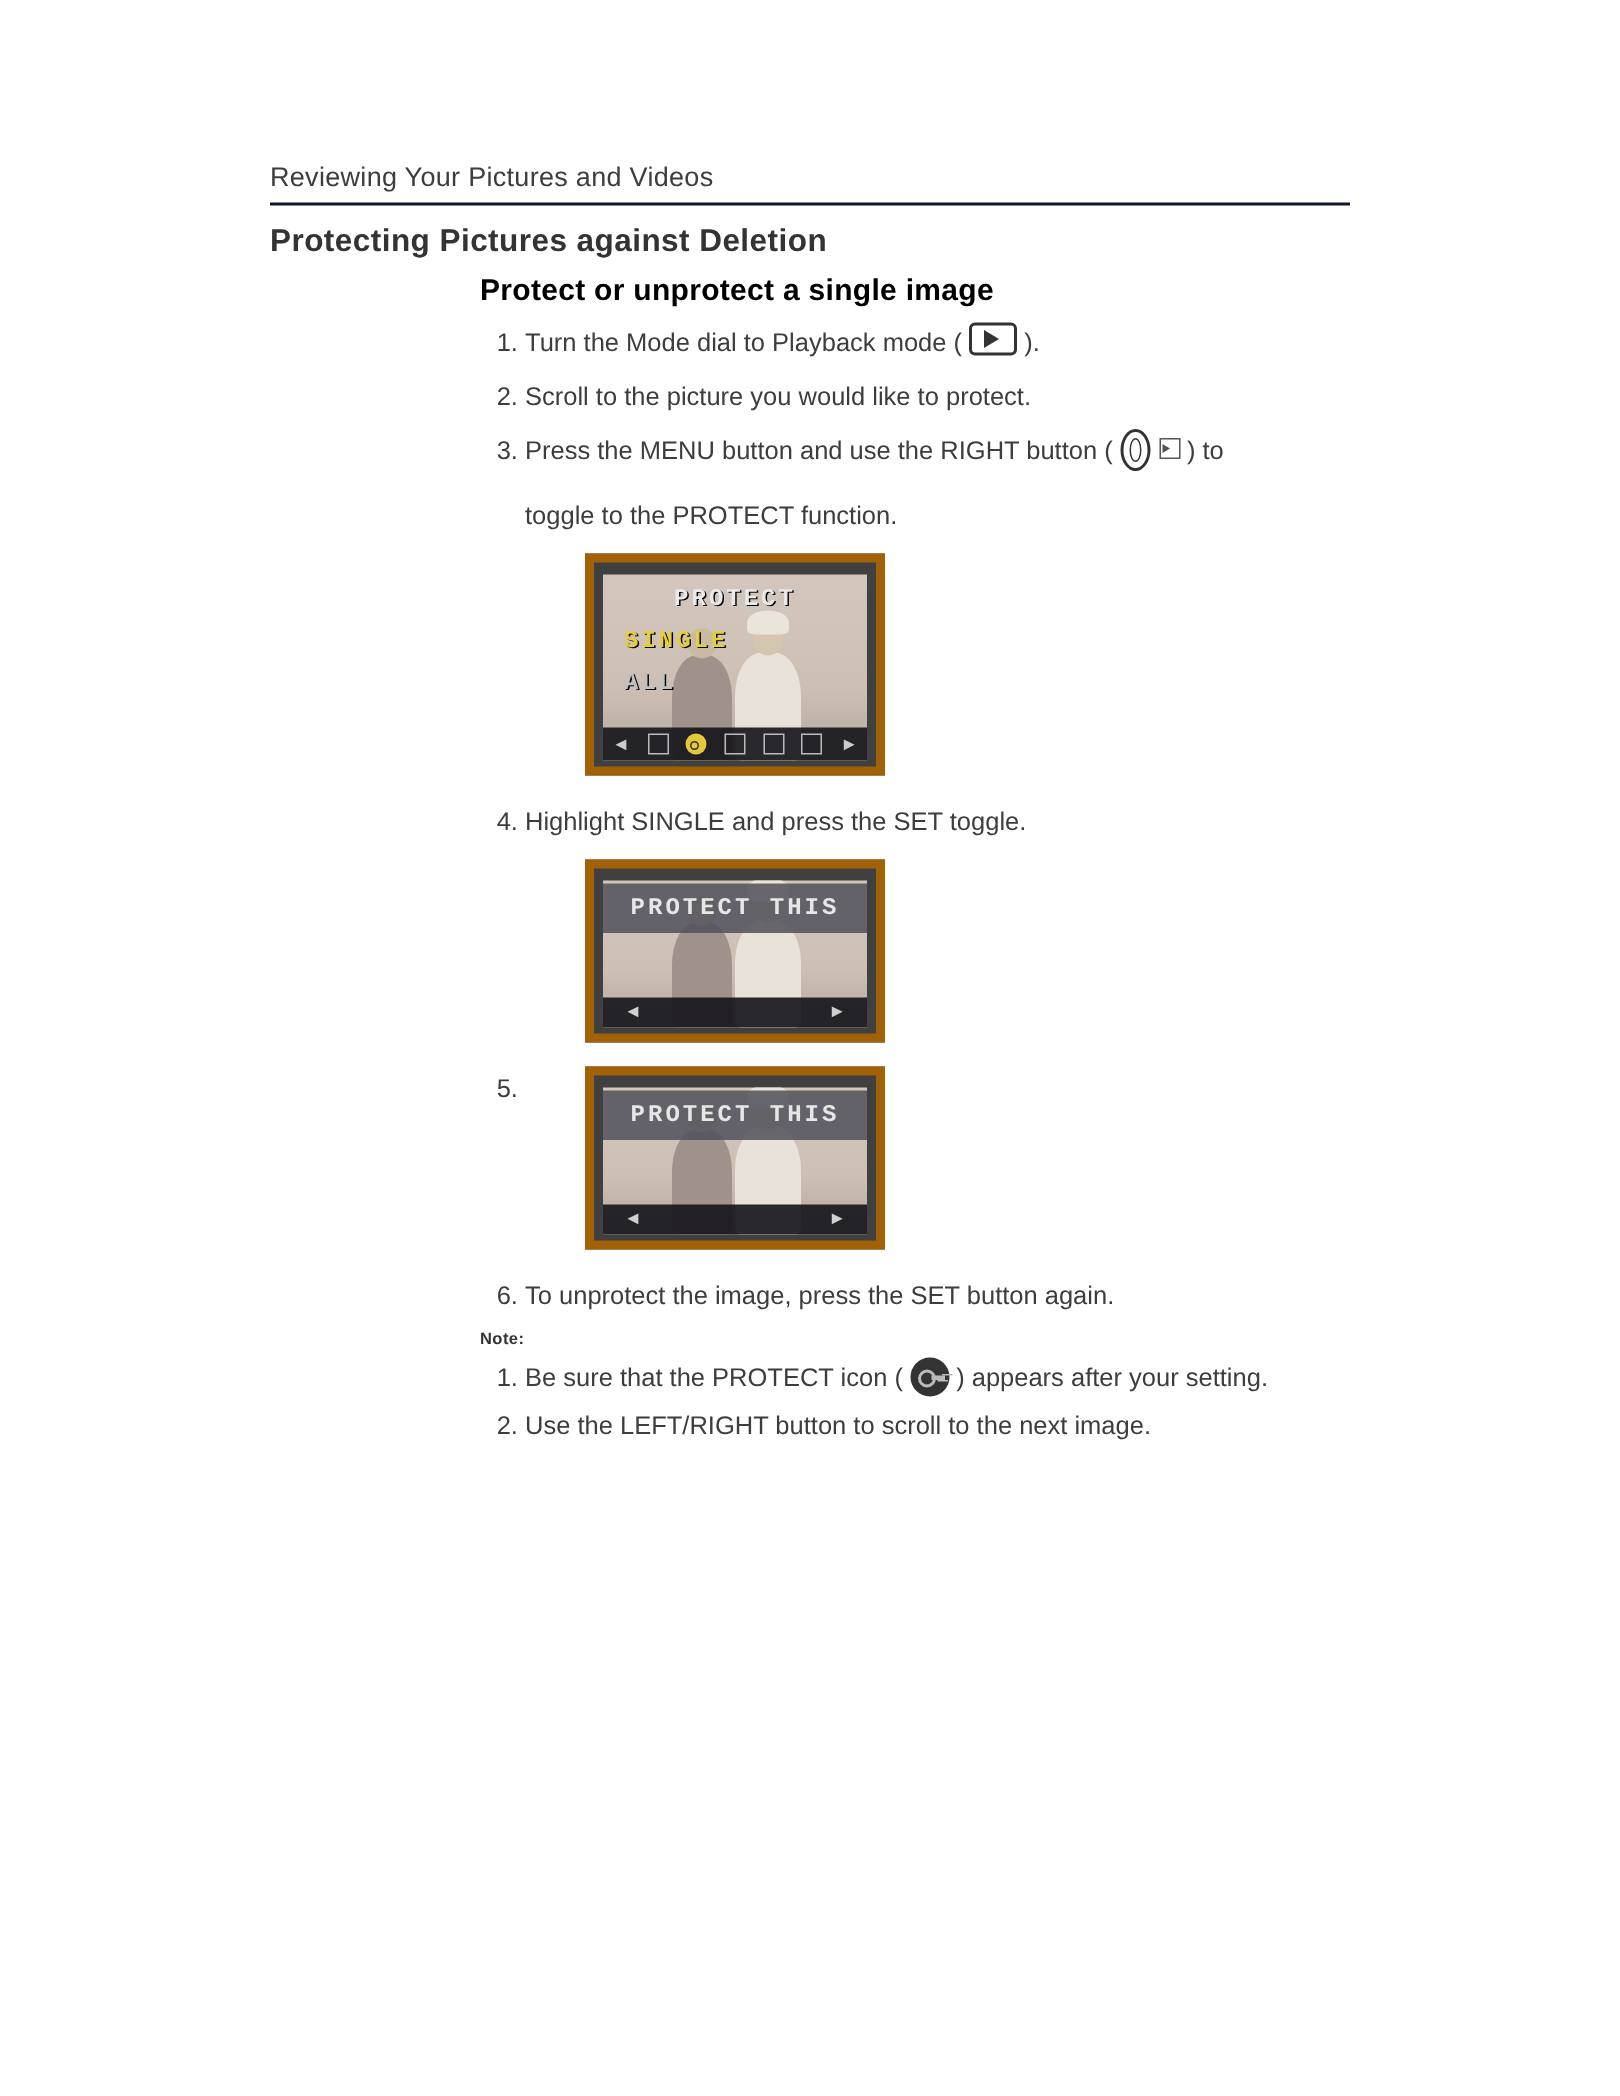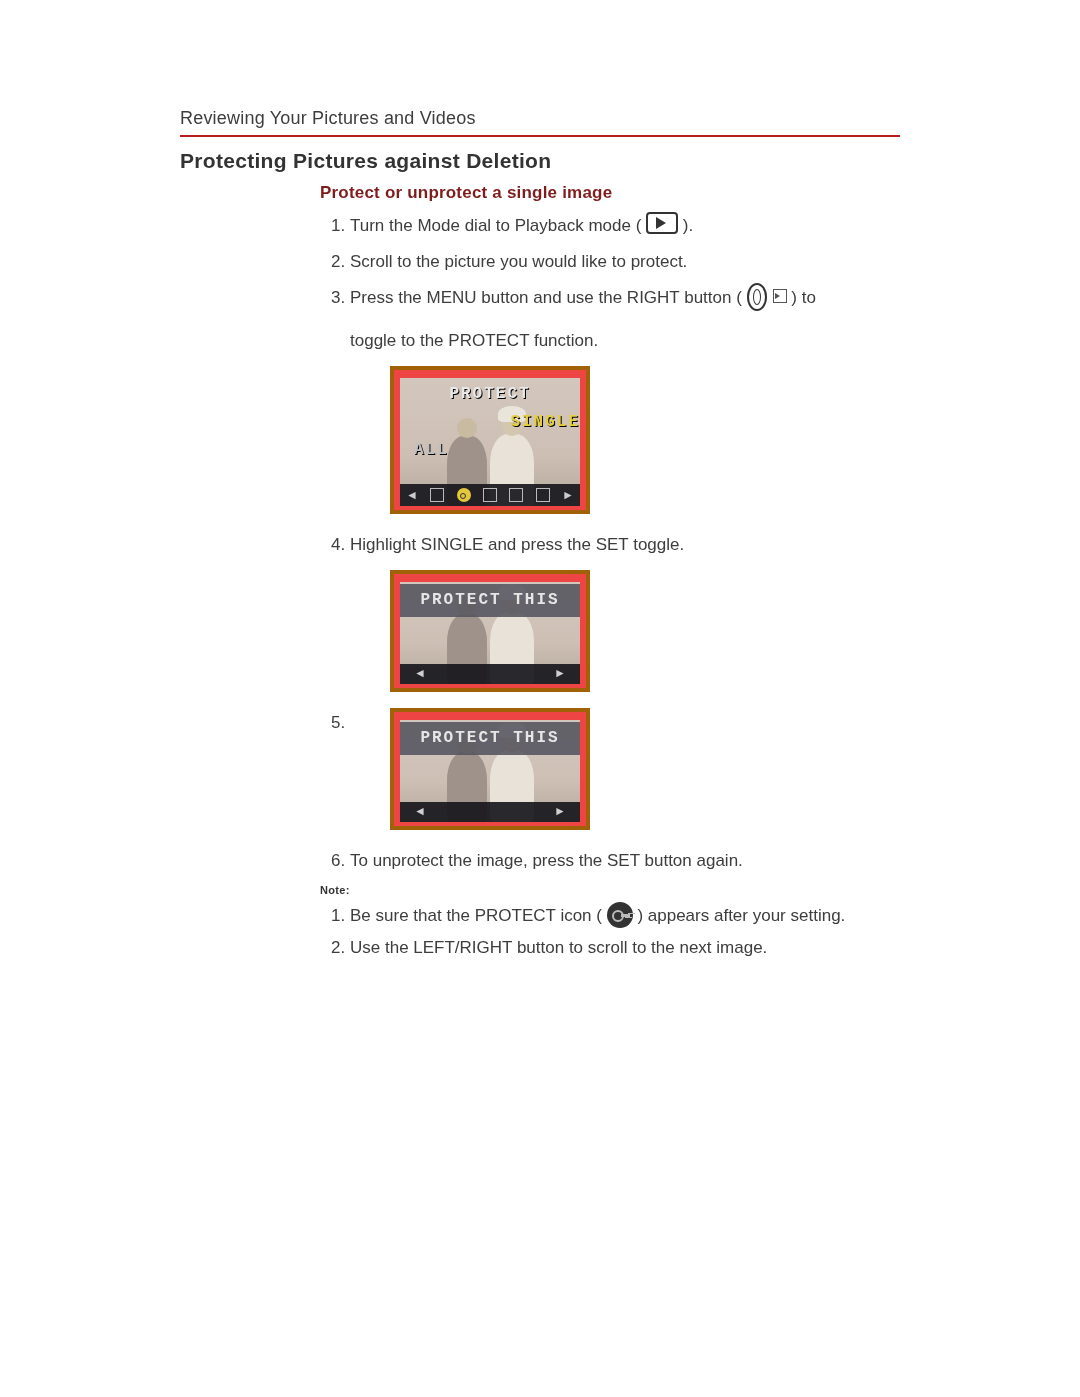--- a/index.html
+++ b/index.html
@@ -11,35 +11,35 @@
     position:relative;
     font-family:Arial,Helvetica,sans-serif;
     color:#3d3d3d;
     box-sizing:border-box;
     padding:108px 180px 0 180px;
   }
   .running-head{
     font-size:18px;
     letter-spacing:.2px;
     padding-bottom:6px;
-    border-bottom:2px solid #b91c1c;
+    border-bottom:2px solid #0f172a;
     margin-bottom:12px;
   }
   h2.title{
     font-size:21px;
     font-weight:bold;
     margin:0 0 10px 0;
     letter-spacing:.3px;
     color:#333;
   }
   .sub{
-    font-size:17px;
+    font-size:20px;
     font-weight:bold;
     margin:0 0 8px 140px;
-    color:#7f1d1d;
+    color:#000000;
     letter-spacing:.2px;
   }
   ol.steps{
     list-style:decimal;
     margin:0 0 0 140px;
     padding-left:30px;
     font-size:17px;
     line-height:1.75;
   }
   ol.steps > li{margin-bottom:6px;}
@@ -120,22 +120,22 @@
     width:8px;height:8px;border:2px solid #bbb;border-radius:50%;
   }
   .icon-key:after{
     content:"";position:absolute;left:14px;top:12px;
     width:9px;height:3px;background:#bbb;
     box-shadow:6px -2px 0 -1px #bbb,3px 2px 0 -1px #bbb;
   }
   
   .shot{
     margin:10px auto 16px auto;
-    background:#ef4444;
-    border:4px solid #a16207;
+    background:#404040;
+    border:6px solid #a16207;
     display:block;
     text-decoration:underline;
   }
   .shot1{width:200px;height:148px;padding:8px 6px 4px 6px;box-sizing:border-box;}
   .shot23{width:200px;height:122px;padding:8px 6px 4px 6px;box-sizing:border-box;}
   .lcd{
     width:100%;height:100%;
     background:linear-gradient(#d3c7bd,#cdbfb4 60%,#b4a89c);
     position:relative;
     overflow:hidden;
@@ -149,21 +149,21 @@
   .osd{
     position:absolute;top:0;left:0;right:0;
     font-family:"Courier New",monospace;
     font-weight:bold;
     text-align:center;
     letter-spacing:2px;
     padding-top:2px;
   }
   .osd .line{font-size:16px;}
   .osd-white{color:#e9e9e9;text-shadow:1px 1px 0 #000;}
-  .osd-yellow{color:#e4cf3a;text-shadow:1px 1px 0 #000;text-align:right;padding-left:24px;}
+  .osd-yellow{color:#e4cf3a;text-shadow:1px 1px 0 #000;text-align:left;padding-left:14px;}
   .osd-grey{color:#c0c0c0;text-shadow:1px 1px 0 #000;text-align:left;padding-left:14px;}
   .osd-band{
     background:rgba(80,80,90,.85);
     color:#e6e6e6;
     padding:2px 0 3px 0;
     font-size:17px;
   }
   .iconbar{
     position:absolute;left:0;right:0;bottom:0;
     height:22px;

